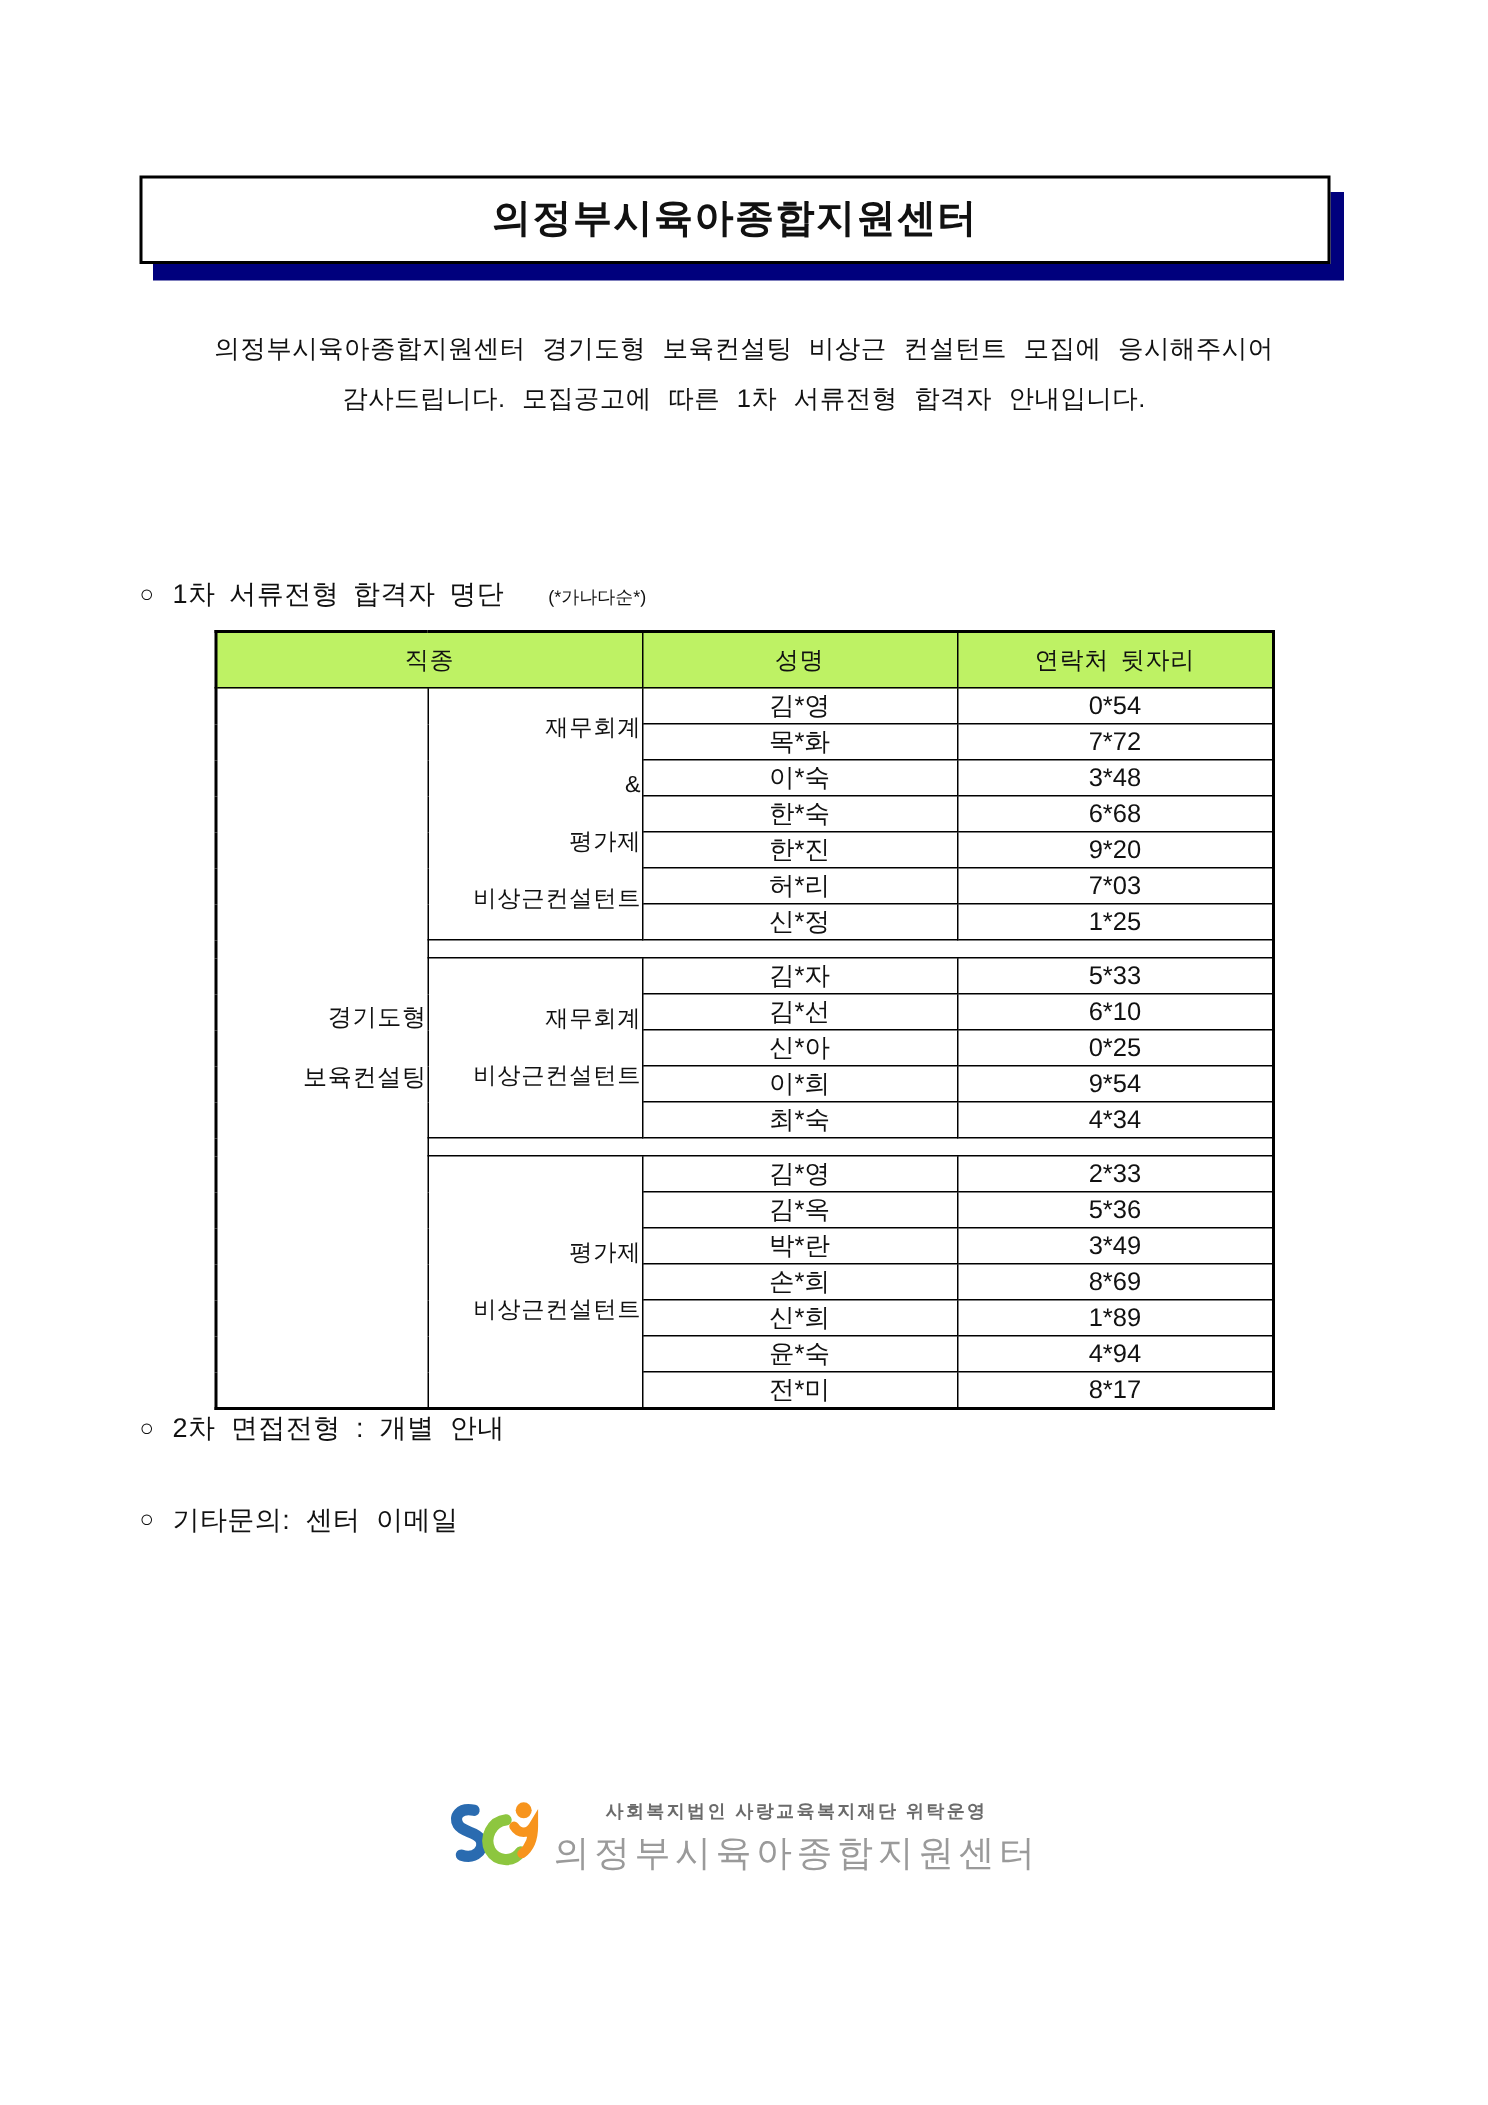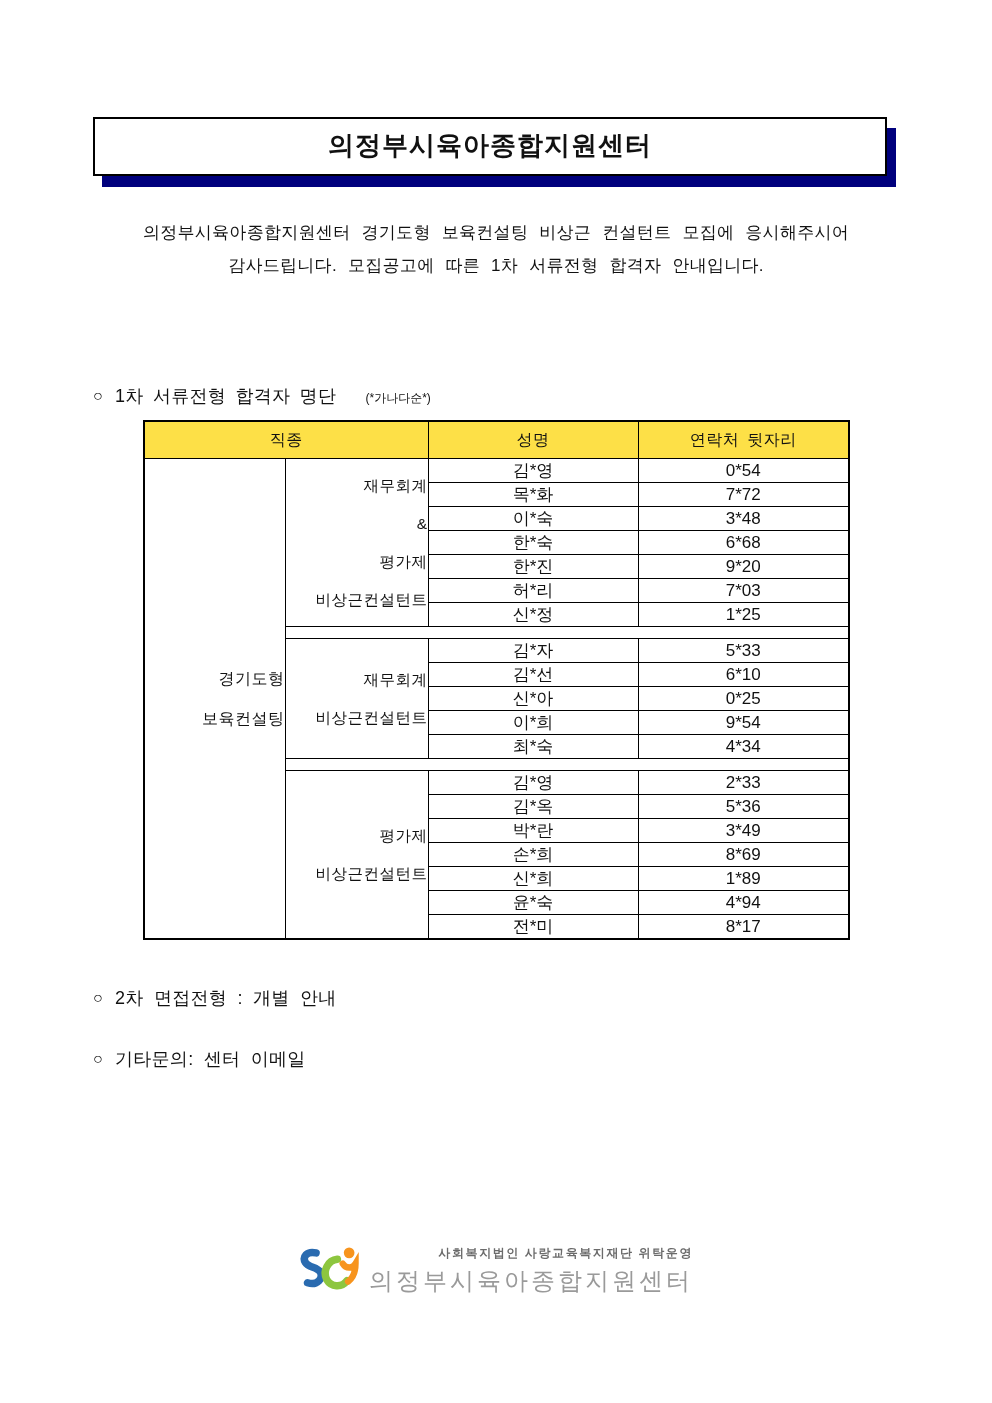--- a/index.html
+++ b/index.html
@@ -30,40 +30,40 @@
   .bullet-char { display:inline-block; margin-right:12px; font-size:16px; vertical-align:1px; }
   .list-heading .note { font-size:12px; letter-spacing:0px; margin-left:2px;padding-left:18px; }
 
   
   table.results {
     margin:12px 0 0 143px; border-collapse:collapse; table-layout:fixed;
     width:705px; border:2px solid #000000;
   }
   table.results th, table.results td { border:1px solid #000000; padding:0; }
   table.results th {
-    background:#fde047; height:36px; font-weight:normal; font-size:16px;
+    background:#bef264; height:36px; font-weight:normal; font-size:16px;
     letter-spacing:0.5px; word-spacing:3px;
   }
   td.name-cell, td.phone-cell { height:22px; text-align:center; font-size:17px; }
   td.category-cell, td.group-cell { text-align:right; vertical-align:middle; }
   td.category-cell div { line-height:40px; font-size:16px; letter-spacing:0.5px; }
   td.group-cell div { line-height:38px; font-size:15.5px; letter-spacing:0.5px; }
   tr.sep-row td { height:11px; }
 
   
   .bullet-line { margin-left:93px; font-size:18px; letter-spacing:0.3px; word-spacing:5px; }
-  .bullet-line.second { margin-top:46px; }
+  .bullet-line.second { }
   .bullet-line.third  { margin-top:37px; }
 
   
   .footer {
     margin-top:172px; display:flex; justify-content:center; align-items:center; gap:6px;
   }
   .footer-logo { width:64px; height:56px; flex:0 0 auto; }
-  .footer-text { display:flex; flex-direction:column; align-items:flex-end; }
+  .footer-text { display:flex; flex-direction:column; align-items:center; }
   .footer-tagline { font-size:12px; font-weight:bold; color:#6b6b6b; letter-spacing:1.6px; }
   .footer-org { font-size:24px; color:#9a9a9a; letter-spacing:3px; margin-top:3px; }
 </style>
 </head>
 <body>
 
 <div class="page">
 
   <div class="title-box">
     <div class="title-line1">의정부시육아종합지원센터</div>

